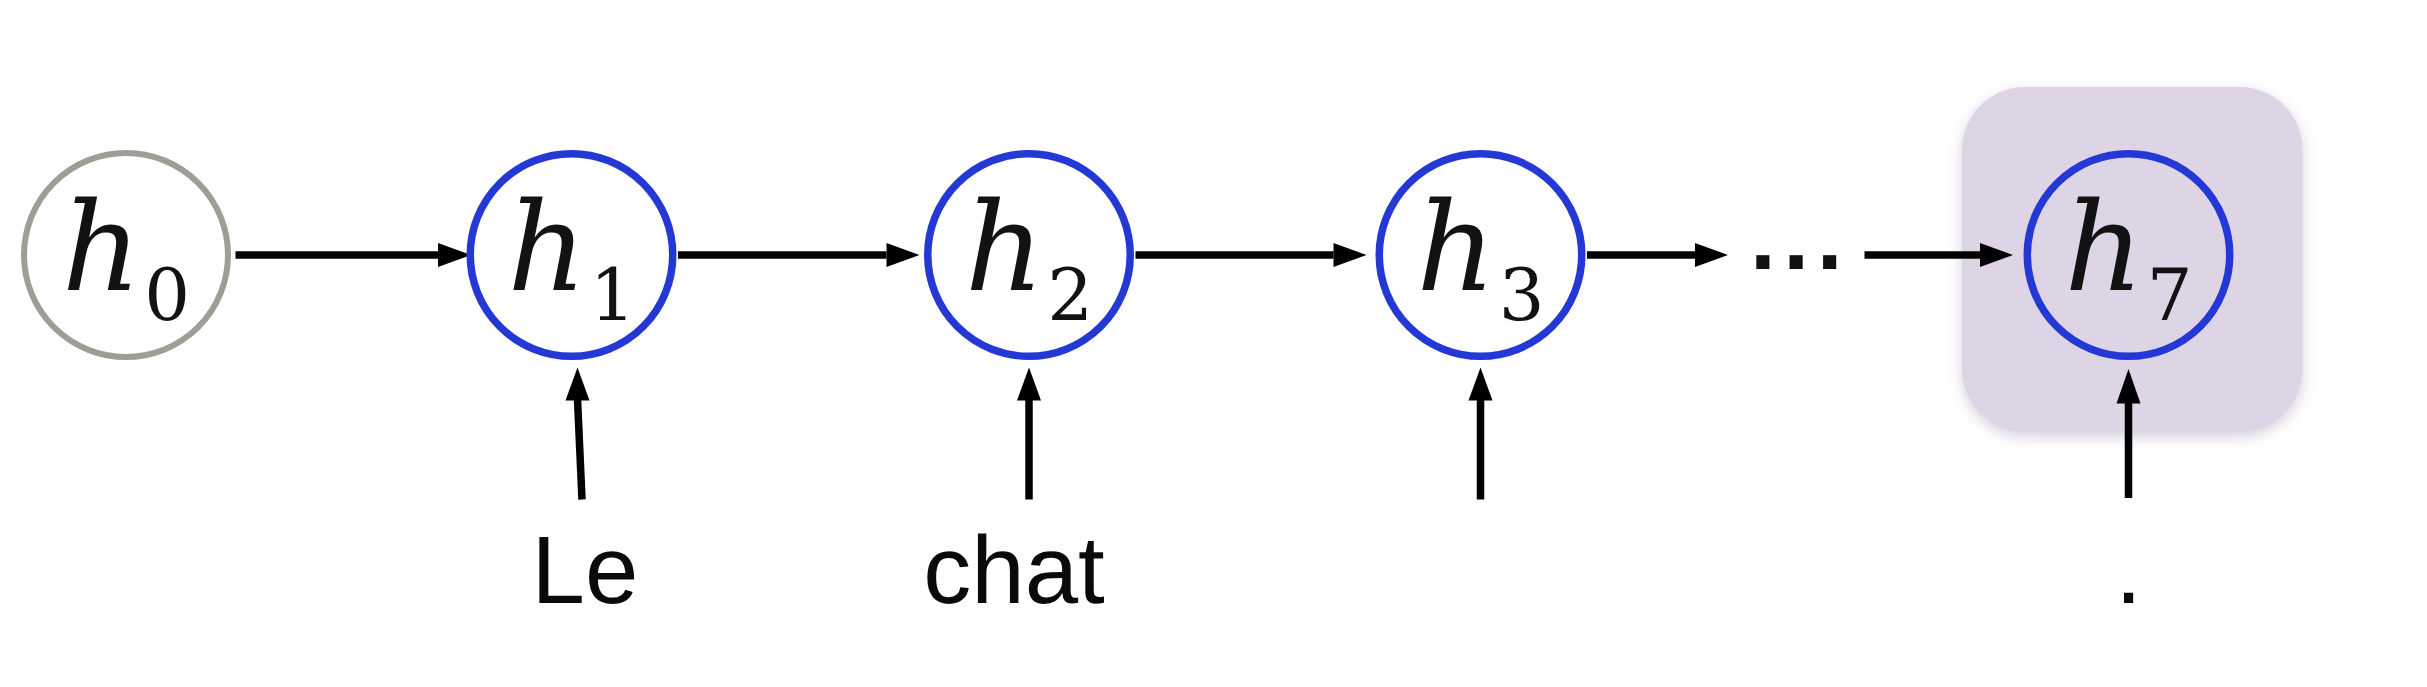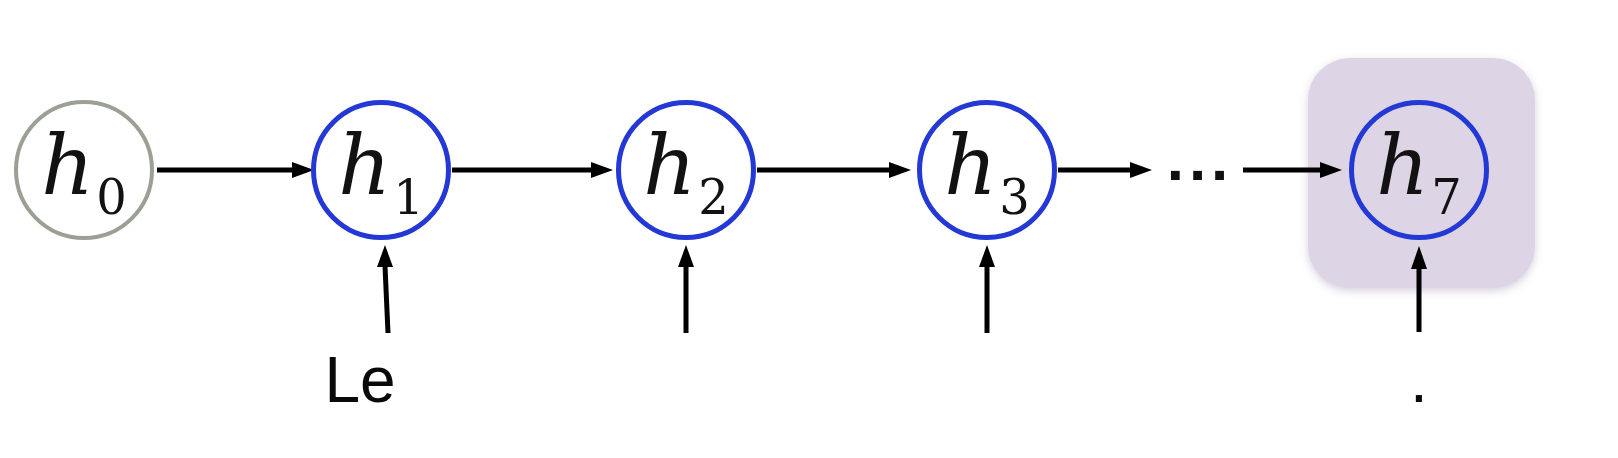--- a/index.html
+++ b/index.html
@@ -162,16 +162,17 @@
 
   <div class="node blue transparent" style="left:1349px">
     <span class="nlabel">
         <i>h</i>
         <sub>7</sub>
       </span>
   </div>
 
   <div class="ellipsis">...</div>
 
-  <div class="word" style="left:360px">Le</div>
+  <div class="word" style="left:390px">Le</div>
+  <div class="word" style="left:676px">chat</div>
   <div class="word" style="left:1419px">.</div>
 
 </div>
 
 </body></html>

